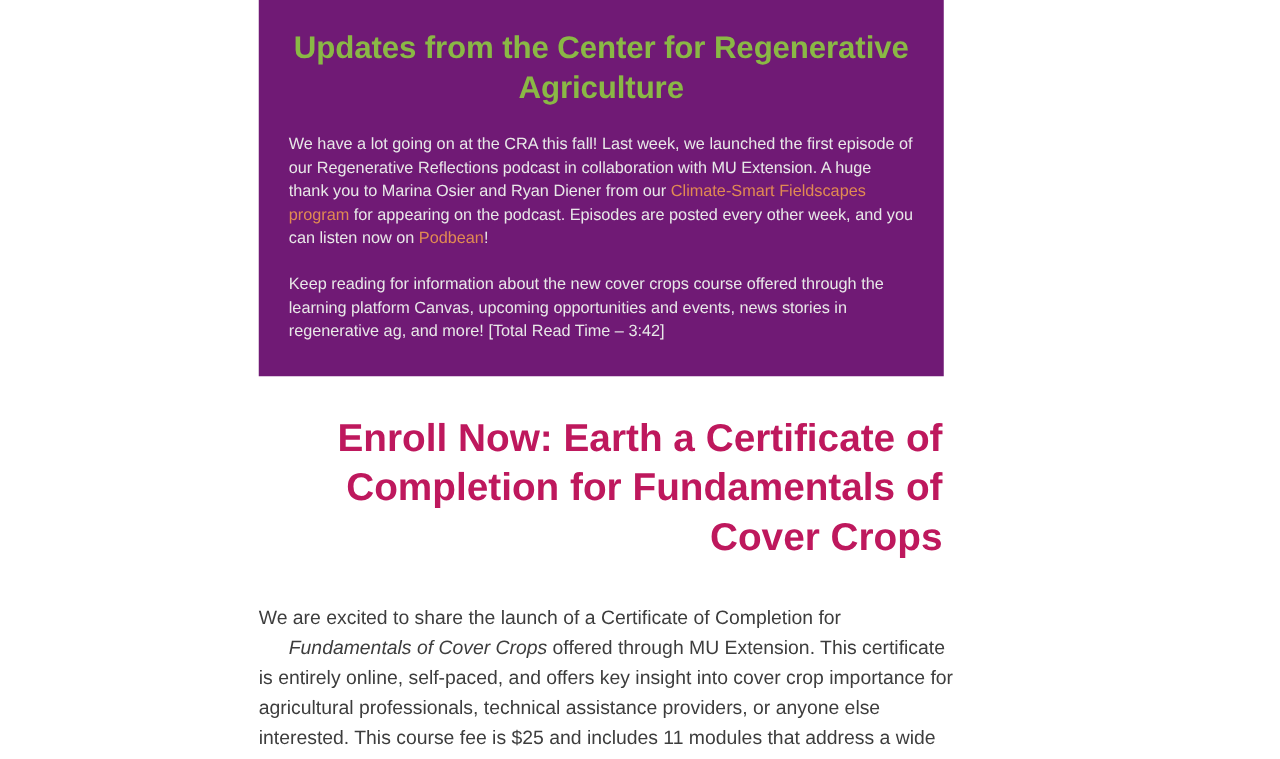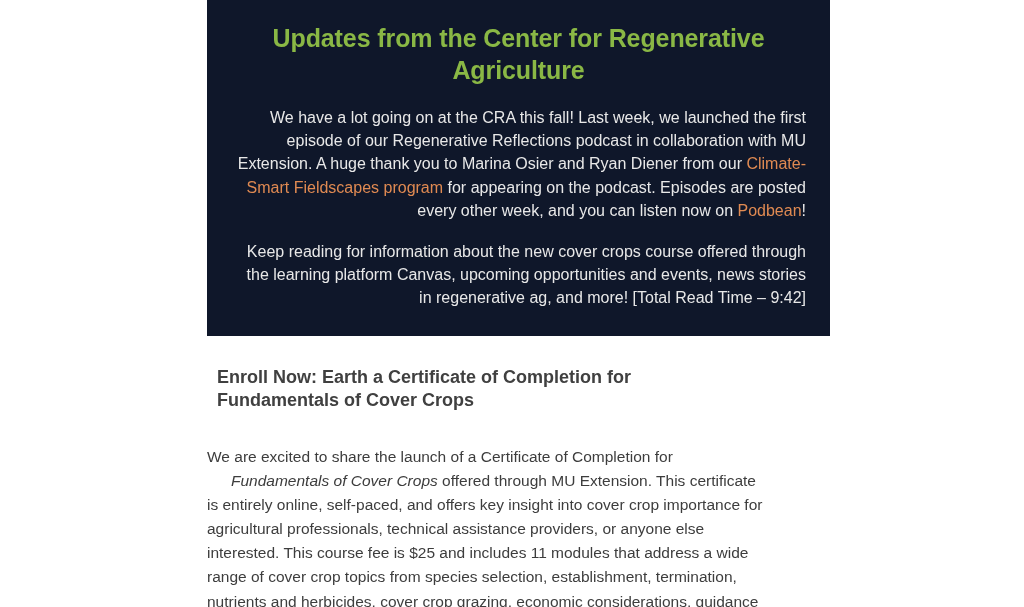--- a/index.html
+++ b/index.html
@@ -20,54 +20,54 @@
     position: relative;
     background: #ffffff;
   }
   .content-column {
     position: absolute;
     left: 207px;
     top: 0;
     width: 557px;
   }
   .hero-block {
-    background: #0f172a;
+    background: #701a75;
     padding: 22px 24px 26px 24px;
     box-sizing: border-box;
-    width: 623px;
+    width: 548px;
   }
   .hero-title {
     color: #8ab845;
     font-size: 25px;
     font-weight: bold;
     line-height: 1.28;
     text-align: center;
     margin: 0 0 20px 0;
     letter-spacing: -0.1px;
   }
   .hero-para {
     color: #e8e8e8;
-    font-size: 16px;
+    font-size: 13px;
     line-height: 1.45;
-    text-align: right;
+    text-align: left;
     margin: 0 0 18px 0;
   }
   .hero-para:last-child {
     margin-bottom: 0;
   }
   .hero-link {
     color: #e08a52;
     text-decoration: none;
   }
   .section-title {
-    color: #404040;
-    font-size: 18px;
+    color: #be185d;
+    font-size: 31px;
     font-weight: bold;
     line-height: 1.28;
-    text-align: left;
+    text-align: right;
     margin: 30px 0 0 0;
     padding: 0 10px;
     box-sizing: border-box;
   }
   .body-para {
     color: #3d3d3d;
     font-size: 15.5px;
     line-height: 1.56;
     margin: 33px 0 0 0;
     padding: 0 0 0 0;
@@ -81,21 +81,21 @@
 <body>
 
 <div class="page">
   <div class="content-column">
 
     <div class="hero-block">
       <h1 class="hero-title">Updates from the Center for Regenerative Agriculture</h1>
 
       <p class="hero-para"><span>We have a lot going on at the CRA this fall! Last week, we launched the first episode of our Regenerative Reflections podcast in collaboration with MU Extension. A huge thank you to Marina Osier and Ryan Diener from our </span><a href="#" class="hero-link">Climate-Smart Fieldscapes program</a><span> for appearing on the podcast. Episodes are posted every other week, and you can listen now on </span><a href="#" class="hero-link">Podbean</a><span>!</span></p>
 
-      <p class="hero-para">Keep reading for information about the new cover crops course offered through the learning platform Canvas, upcoming opportunities and events, news stories in regenerative ag, and more! [Total Read Time – 9:42]</p>
+      <p class="hero-para">Keep reading for information about the new cover crops course offered through the learning platform Canvas, upcoming opportunities and events, news stories in regenerative ag, and more! [Total Read Time – 3:42]</p>
     </div>
 
     <h2 class="section-title">Enroll Now: Earth a Certificate of Completion for Fundamentals of Cover Crops</h2>
 
     <p class="body-para"><span>We are excited to share the launch of a Certificate of Completion for </span><em>Fundamentals of Cover Crops</em><span> offered through MU Extension. This certificate is entirely online, self-paced, and offers key insight into cover crop importance for agricultural professionals, technical assistance providers, or anyone else interested. This course fee is $25 and includes 11 modules that address a wide range of cover crop topics from species selection, establishment, termination, nutrients and herbicides, cover crop grazing, economic considerations, guidance on cash crop planting following covers, and more!</span></p>
 
   </div>
 </div>
 
 </body></html>

